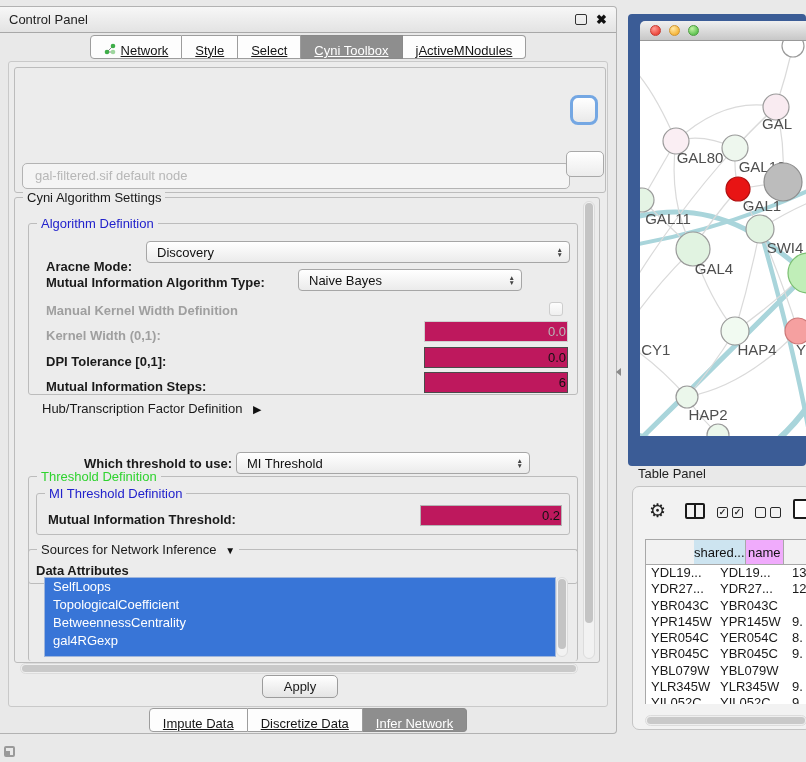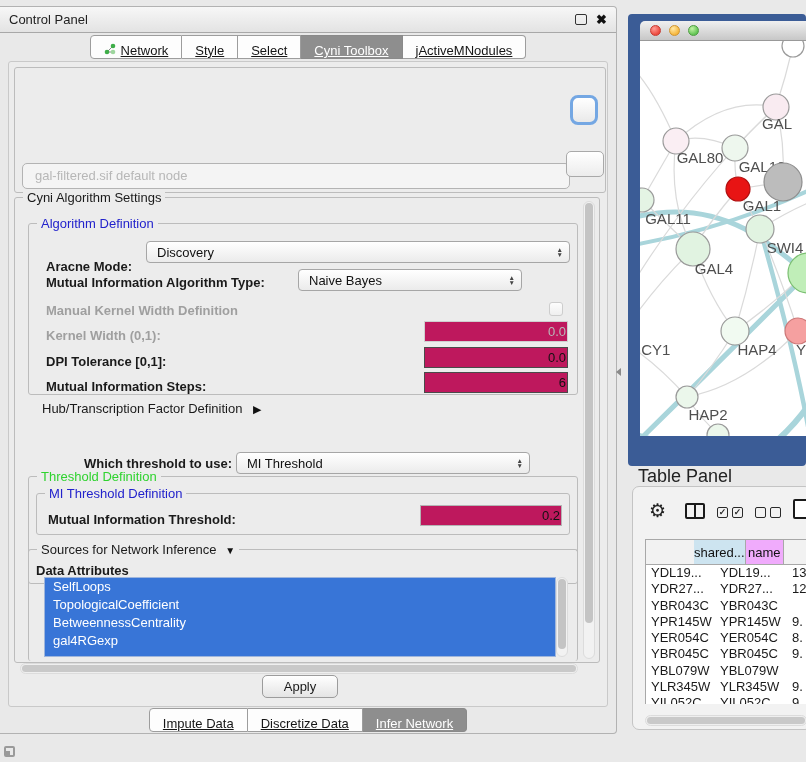--- a/index.html
+++ b/index.html
@@ -82,21 +82,21 @@
   .net-frame{position:absolute;left:628px;top:14px;width:178px;height:452px;background:#3b5c96;border-radius:4px;}
   .net-titlebar{position:absolute;left:12px;top:7px;width:166px;height:20px;
        background:linear-gradient(#f0f0f0,#c7c7c7);border-bottom:1px solid #999;
        border-radius:5px 0 0 0;display:flex;align-items:center;gap:8px;padding-left:10px;box-sizing:border-box;}
   .light{width:11px;height:11px;border-radius:50%;box-sizing:border-box;}
   .light.red{background:radial-gradient(circle at 35% 30%,#ff9d95,#ed4a3f 70%);border:1px solid #c63a31;}
   .light.yellow{background:radial-gradient(circle at 35% 30%,#ffe9a8,#f6b73e 70%);border:1px solid #cf9430;}
   .light.green{background:radial-gradient(circle at 35% 30%,#c3f3a4,#62c454 70%);border:1px solid #4d9d41;}
   .net-canvas{position:absolute;left:12px;top:27px;width:166px;height:395px;background:#fff;overflow:hidden;}
   
-  .tp-title{position:absolute;left:638px;top:466px;font-size:18px;color:#222;}
+  .tp-title{position:absolute;left:638px;top:466px;font-size:13px;color:#222;}
   .table-window{position:absolute;left:632px;top:486px;width:180px;height:244px;background:#f2f2f2;
        border:1px solid #c4c4c4;border-radius:7px;box-sizing:border-box;}
   .gear-icon{position:absolute;left:16px;top:14px;font-size:19px;color:#222;line-height:19px;}
   .split-icon{position:absolute;left:52px;top:16px;width:20px;height:16px;border:2px solid #1a1a1a;border-radius:2px;box-sizing:border-box;}
   .split-icon:after{content:'';position:absolute;left:50%;top:0;bottom:0;width:2px;background:#1a1a1a;transform:translateX(-50%);}
   .cbx{position:absolute;width:11px;height:11px;border:1.5px solid #2a2a2a;border-radius:2px;box-sizing:border-box;
        font-size:9px;font-weight:bold;color:#2a2a2a;line-height:9px;text-align:center;}
   .page-icon{position:absolute;left:160px;top:12px;width:15px;height:20px;border:2px solid #1a1a1a;border-radius:2px;box-sizing:border-box;background:#fff;}
   .ttable{position:absolute;left:12px;top:52px;width:220px;}
   .thead{display:flex;height:26px;border:1px solid #a8a8a8;box-sizing:border-box;}

